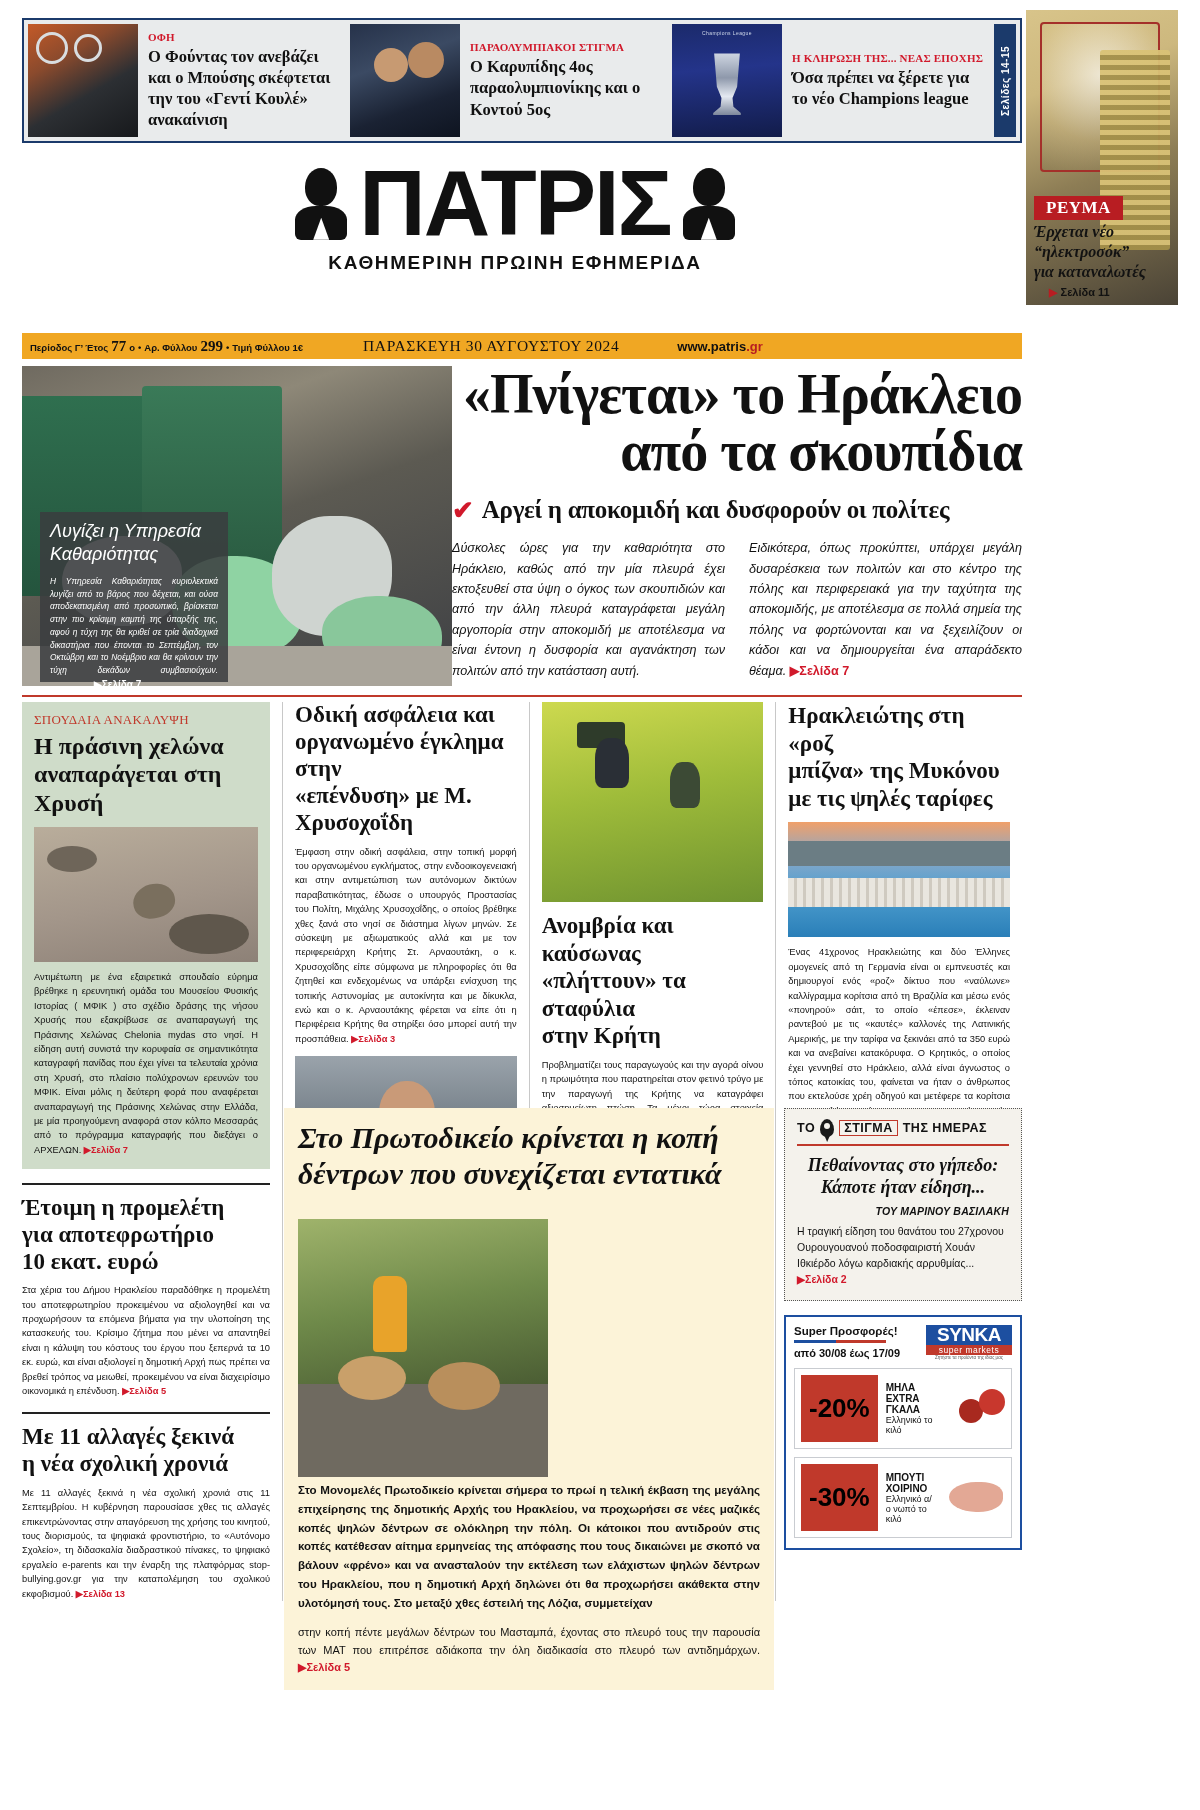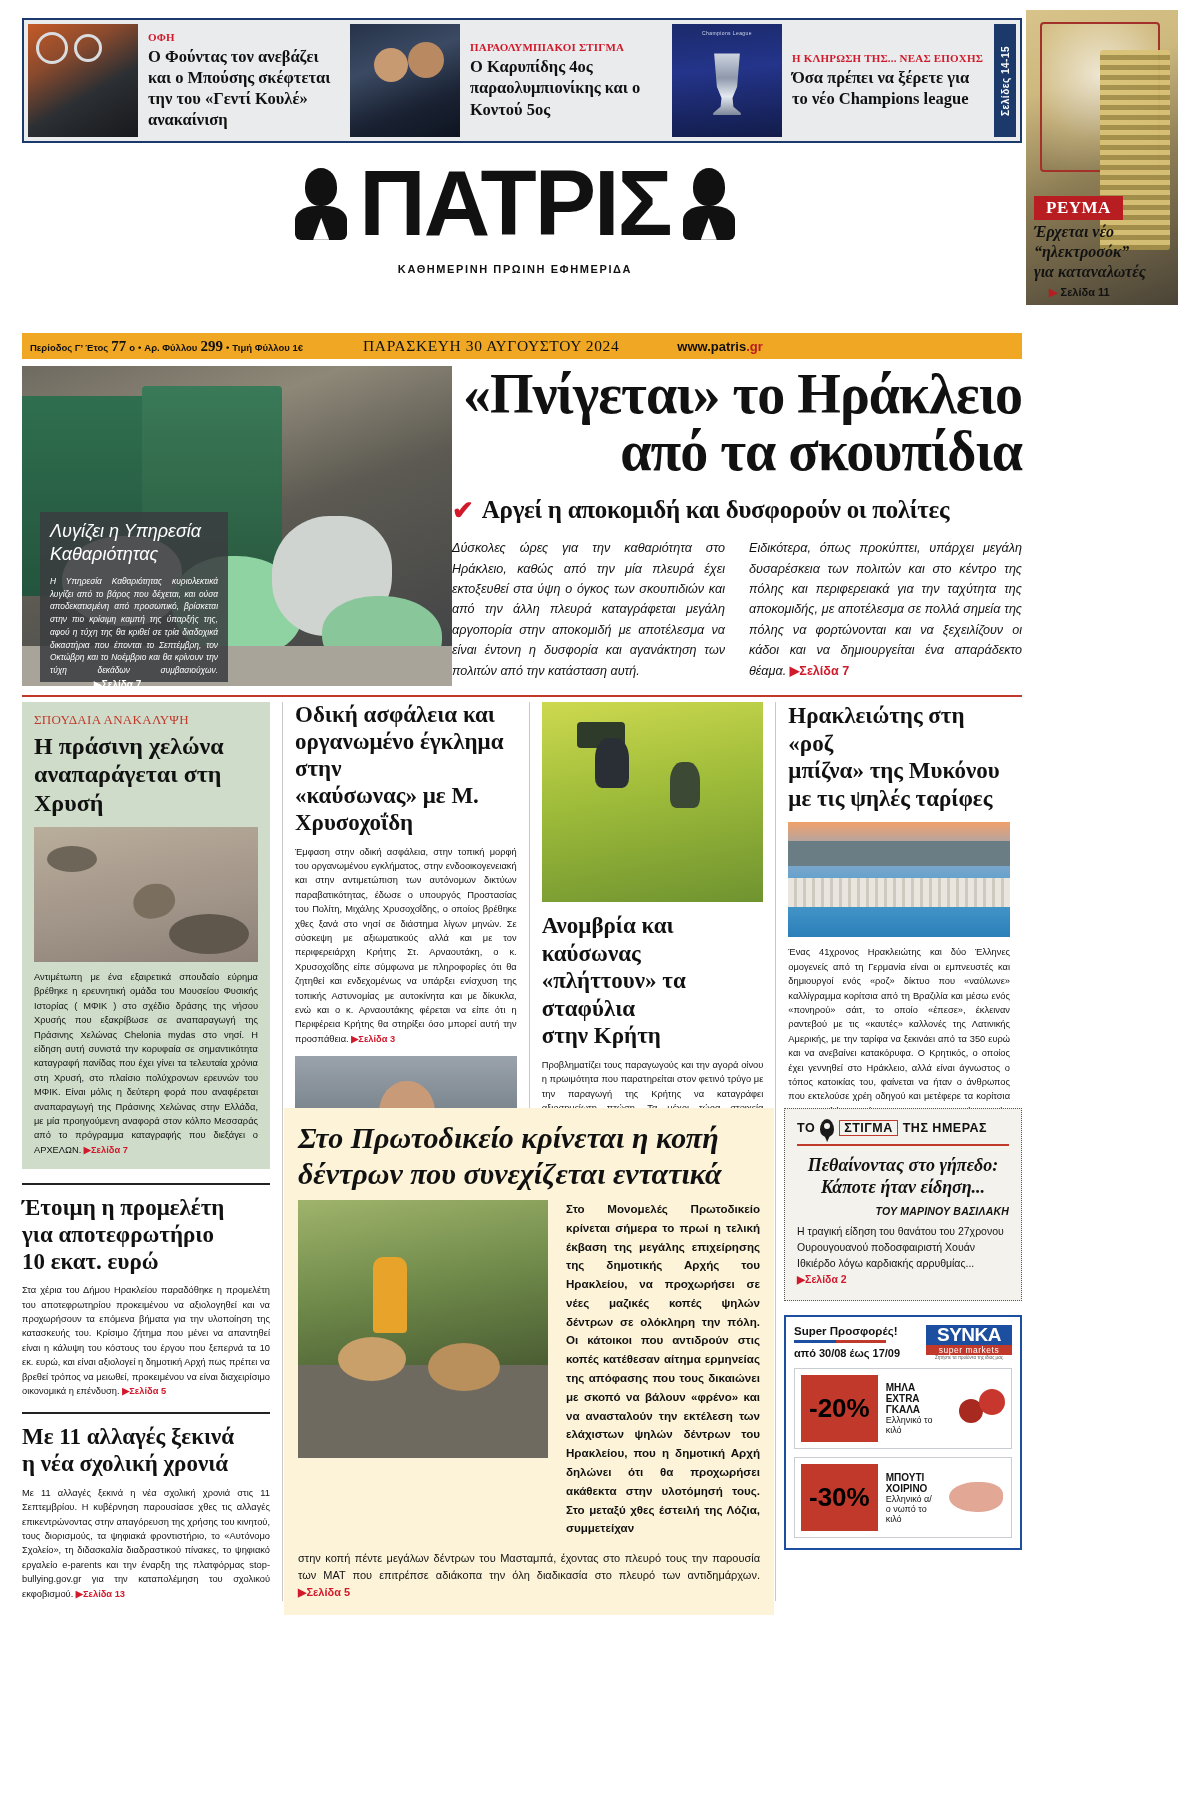--- a/index.html
+++ b/index.html
@@ -64,21 +64,21 @@
   .reyma-page .ar { color:#b81d22; }
 
   
   .masthead { position:absolute; left:0; top:160px; width:1030px; text-align:center; }
   .mh-row { display:flex; align-items:center; justify-content:center; gap:12px; }
   .mh-title { font-family:"Liberation Sans", sans-serif; font-weight:700; font-size:92px; letter-spacing:-2px; line-height:.95; }
   .bust { width:52px; height:72px; position:relative; }
   .bust .head { position:absolute; left:10px; top:0; width:32px; height:38px; background:#111; border-radius:50% 50% 46% 46%; }
   .bust .body { position:absolute; left:0; bottom:0; width:52px; height:34px; background:#111; border-radius:40% 40% 6px 6px; }
   .bust .collar { position:absolute; left:18px; bottom:0; width:16px; height:22px; background:#fff; clip-path:polygon(50% 0,100% 100%,0 100%); }
-  .mh-sub { font-size:11px; font-weight:700; letter-spacing:1.6px; margin-top:16px; }
+  .mh-sub { font-size:19px; font-weight:700; letter-spacing:1.6px; margin-top:5px; }
 
   
   .infobar {
     position:absolute; left:22px; top:333px; width:1000px; height:26px;
     background:#f0a723; display:flex; align-items:center; padding:0 8px; gap:0;
   }
   .ib-left { font-size:9.5px; font-weight:700; color:#111; display:flex; align-items:baseline; gap:3px; }
   .ib-left b { font-family:Liberation Serif, serif; font-size:15px; }
   .ib-date { font-family:"Liberation Serif",serif; font-size:15.5px; letter-spacing:.6px; margin-left:60px; }
   .ib-url { font-size:13px; font-weight:700; margin-left:58px; }
@@ -163,21 +163,21 @@
   .myk-photo .town { position:absolute; left:0; bottom:26%; width:100%; height:26%; background:repeating-linear-gradient(90deg,#e9e6df 0 6px,#cfcac0 6px 9px);}
   .myk-photo .hill { position:absolute; left:0; top:16%; width:100%; height:22%; background:#6b7d84; }
 
   
   .bottom { position:absolute; left:22px; top:1108px; width:1000px; }
 
   .protodikio {
     position:absolute; left:262px; top:0; width:490px; background:#fcf3d8; padding:12px 14px 14px;
   }
   .prot-h { font-family:"Liberation Serif",serif; font-style:italic; font-weight:700; font-size:30px; line-height:1.2; }
-  .prot-body { display:flex; gap:18px; margin-top:8px; }
+  .prot-body { display:flex; gap:4px; margin-top:27px;flex-direction:column; }
   .prot-photo { width:250px; height:258px; background:linear-gradient(170deg,#9fb36b,#6f8a4a 35%,#4a5c33 70%,#2e3a22); position:relative; overflow:hidden;}
   .prot-photo .truck { position:absolute; left:0; bottom:0; width:100%; height:36%; background:#6f6a60;}
   .prot-photo .log1 { position:absolute; left:16%; bottom:30%; width:68px; height:44px; background:#c9a06a; border-radius:50%;}
   .prot-photo .log2 { position:absolute; left:52%; bottom:26%; width:72px; height:48px; background:#b98f5c; border-radius:50%;}
   .prot-photo .man { position:absolute; left:30%; top:22%; width:34px; height:76px; background:#e8a32a; border-radius:10px 10px 4px 4px;}
   .prot-col { flex:1; font-size:11.6px; line-height:1.62; text-align:justify; font-weight:700; }
   .prot-caption { margin-top:12px; font-size:11px; line-height:1.55; text-align:justify; }
 
   
   .rail { position:absolute; left:762px; top:0; width:238px; }
@@ -381,21 +381,21 @@
           </div>
         </div>
 
       </div>
 
       <div class="col vline col2">
         <div>
           <h3>
             <span>Οδική ασφάλεια και</span><br>
             <span>οργανωμένο έγκλημα στην</span><br>
-            <span>«καύσωνας» με Μ. Χρυσοχοΐδη</span>
+            <span>«επένδυση» με Μ. Χρυσοχοΐδη</span>
           </h3>
           <div class="body-txt">
             <span>Έμφαση στην οδική ασφάλεια, στην τοπική μορφή του οργανωμένου εγκλήματος, στην ενδοοικογενειακή και στην αντιμετώπιση των αυτόνομων δικτύων παραβατικότητας, έδωσε ο υπουργός Προστασίας του Πολίτη, Μιχάλης Χρυσοχοΐδης, ο οποίος βρέθηκε χθες ξανά στο νησί σε διάστημα λίγων μηνών.
 Σε σύσκεψη με αξιωματικούς αλλά και με τον περιφερειάρχη Κρήτης Στ. Αρναουτάκη, ο κ. Χρυσοχοΐδης είπε σύμφωνα με πληροφορίες ότι θα ζητηθεί και ενδεχομένως να υπάρξει ενίσχυση της τοπικής Αστυνομίας με αυτοκίνητα και με δίκυκλα, ενώ και ο κ. Αρναουτάκης φέρεται να είπε ότι η Περιφέρεια Κρήτης θα στηρίξει όσο μπορεί αυτή την προσπάθεια.</span>
             <span class="pg">▶<span>Σελίδα 3</span></span>
           </div>
           <div class="mic-photo">
             <div class="face"></div>
               <div class="suit"></div>
             <div class="m1"></div>

